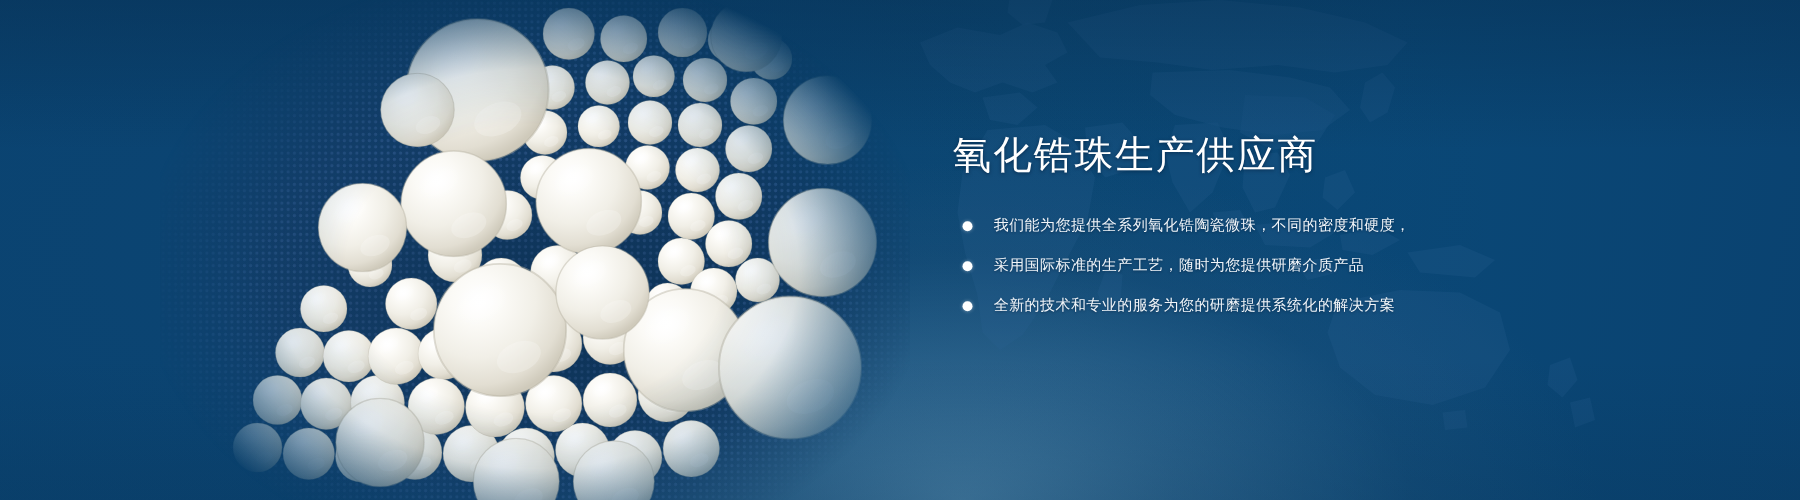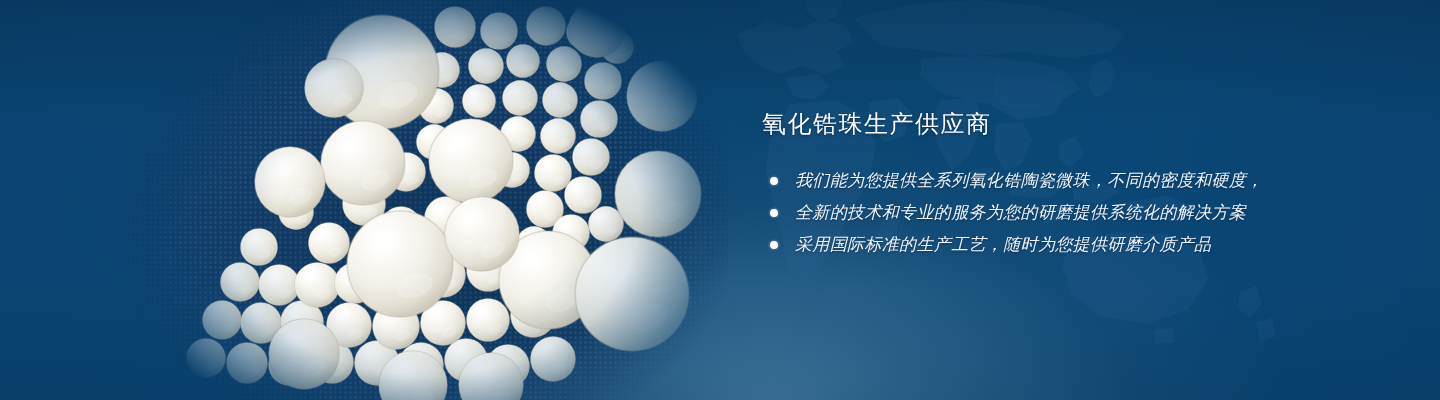--- a/index.html
+++ b/index.html
@@ -81,41 +81,40 @@
   .beads svg { width:100%; height:100%; display:block; }
 
   
   .content {
     position:absolute;
     left:762px; top:104px;
     width:620px;
   }
   .headline {
     color:#ffffff;
-    font-size:24px;
+    font-size:31px;
     line-height:40px;
     letter-spacing:1.5px;
     font-weight:400;
     text-shadow:0 1px 3px rgba(0,20,45,0.55);
     white-space:nowrap;
   }
   .bullets {
     margin-top:25px;
     list-style:none;
   }
   .bullet {
     position:relative;
     padding-left:33px;
     margin-bottom:9px;
     color:#f1f5f9;
-    font-size:17px;
+    font-size:12px;
     line-height:23px;
     letter-spacing:0.35px;
     text-shadow:0 1px 2px rgba(0,20,45,0.45);
-    font-style:italic;
   }
   .bullet:last-child { margin-bottom:0; }
   .bullet-dot {
     position:absolute;
     left:8px; top:8px;
     width:8px; height:8px;
     border-radius:50%;
     background:#ffffff;
     box-shadow:0 0 3px rgba(255,255,255,0.45);
   }
@@ -301,24 +300,24 @@
 
     <ul class="bullets">
 
       <li class="bullet">
         <span class="bullet-dot"></span>
         <span class="bullet-line">我们能为您提供全系列氧化锆陶瓷微珠，不同的密度和硬度，</span>
       </li>
 
       <li class="bullet">
         <span class="bullet-dot"></span>
+        <span class="bullet-line">采用国际标准的生产工艺，随时为您提供研磨介质产品</span>
+      </li>
+
+      <li class="bullet">
+        <span class="bullet-dot"></span>
         <span class="bullet-line">全新的技术和专业的服务为您的研磨提供系统化的解决方案</span>
       </li>
 
-      <li class="bullet">
-        <span class="bullet-dot"></span>
-        <span class="bullet-line">采用国际标准的生产工艺，随时为您提供研磨介质产品</span>
-      </li>
-
     </ul>
   </div>
 
 </div>
 
 </body></html>

